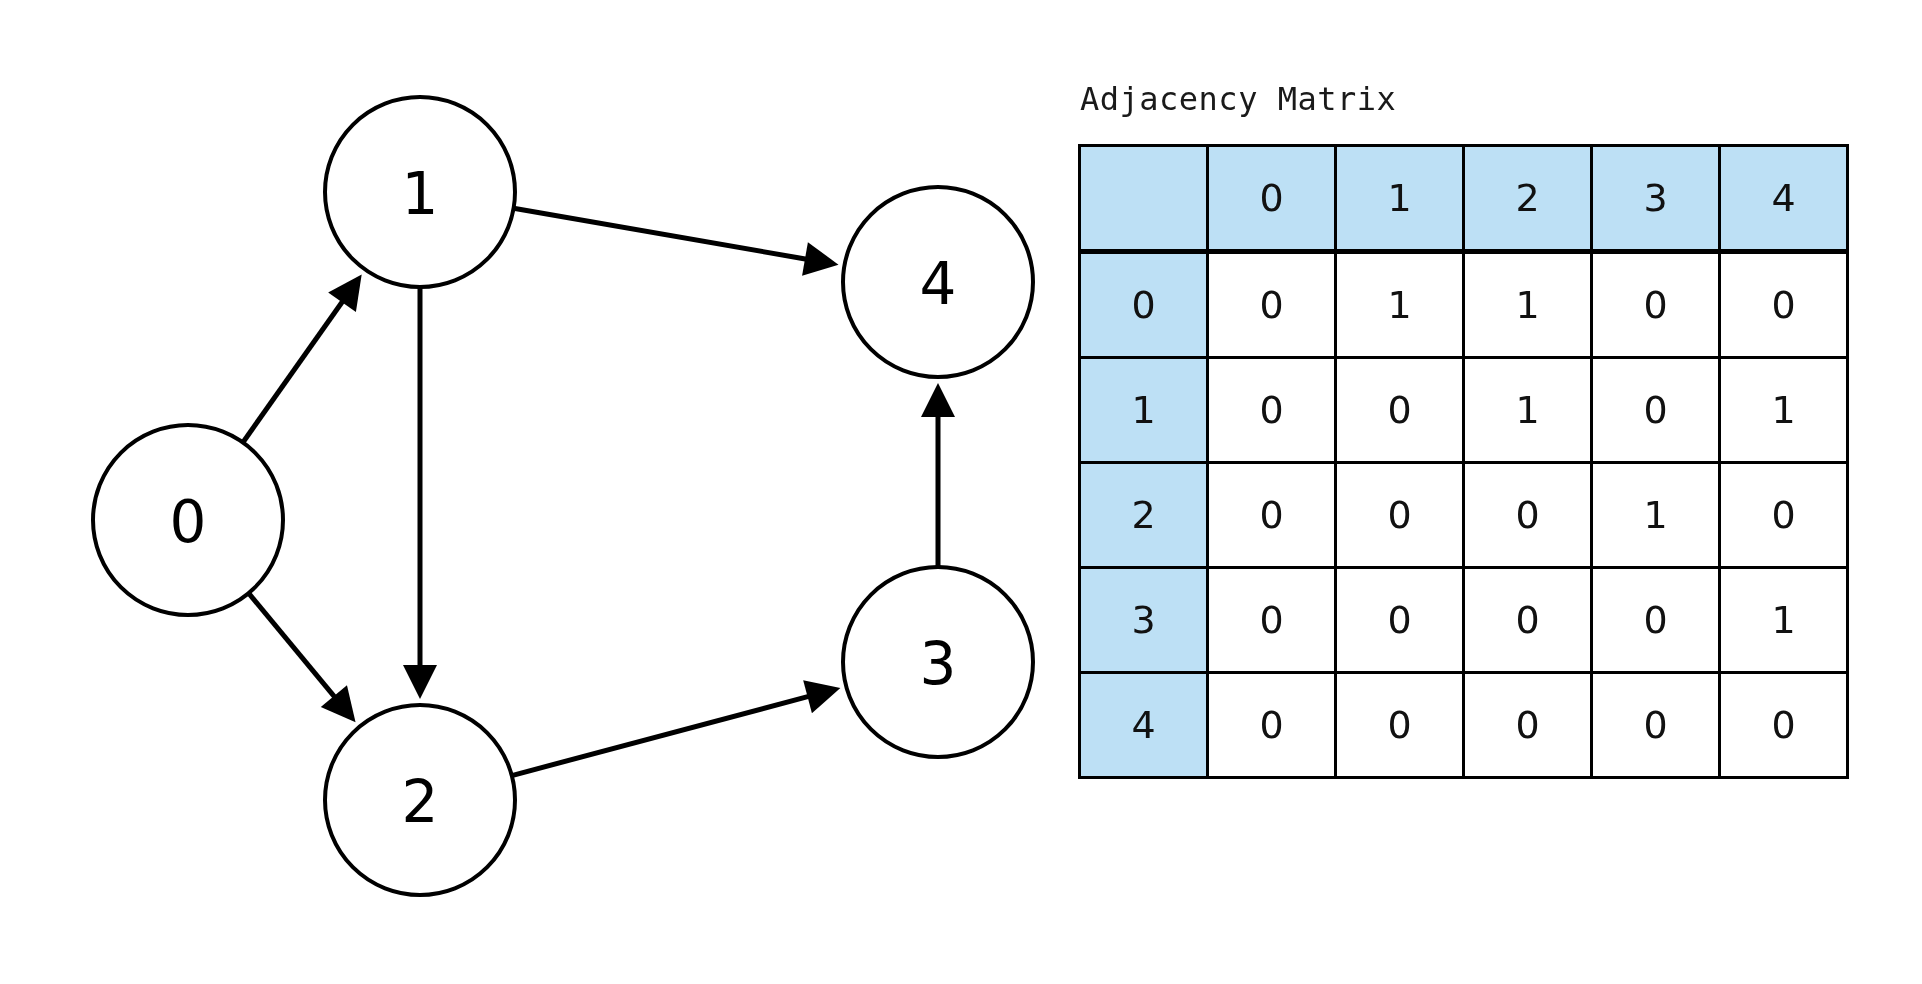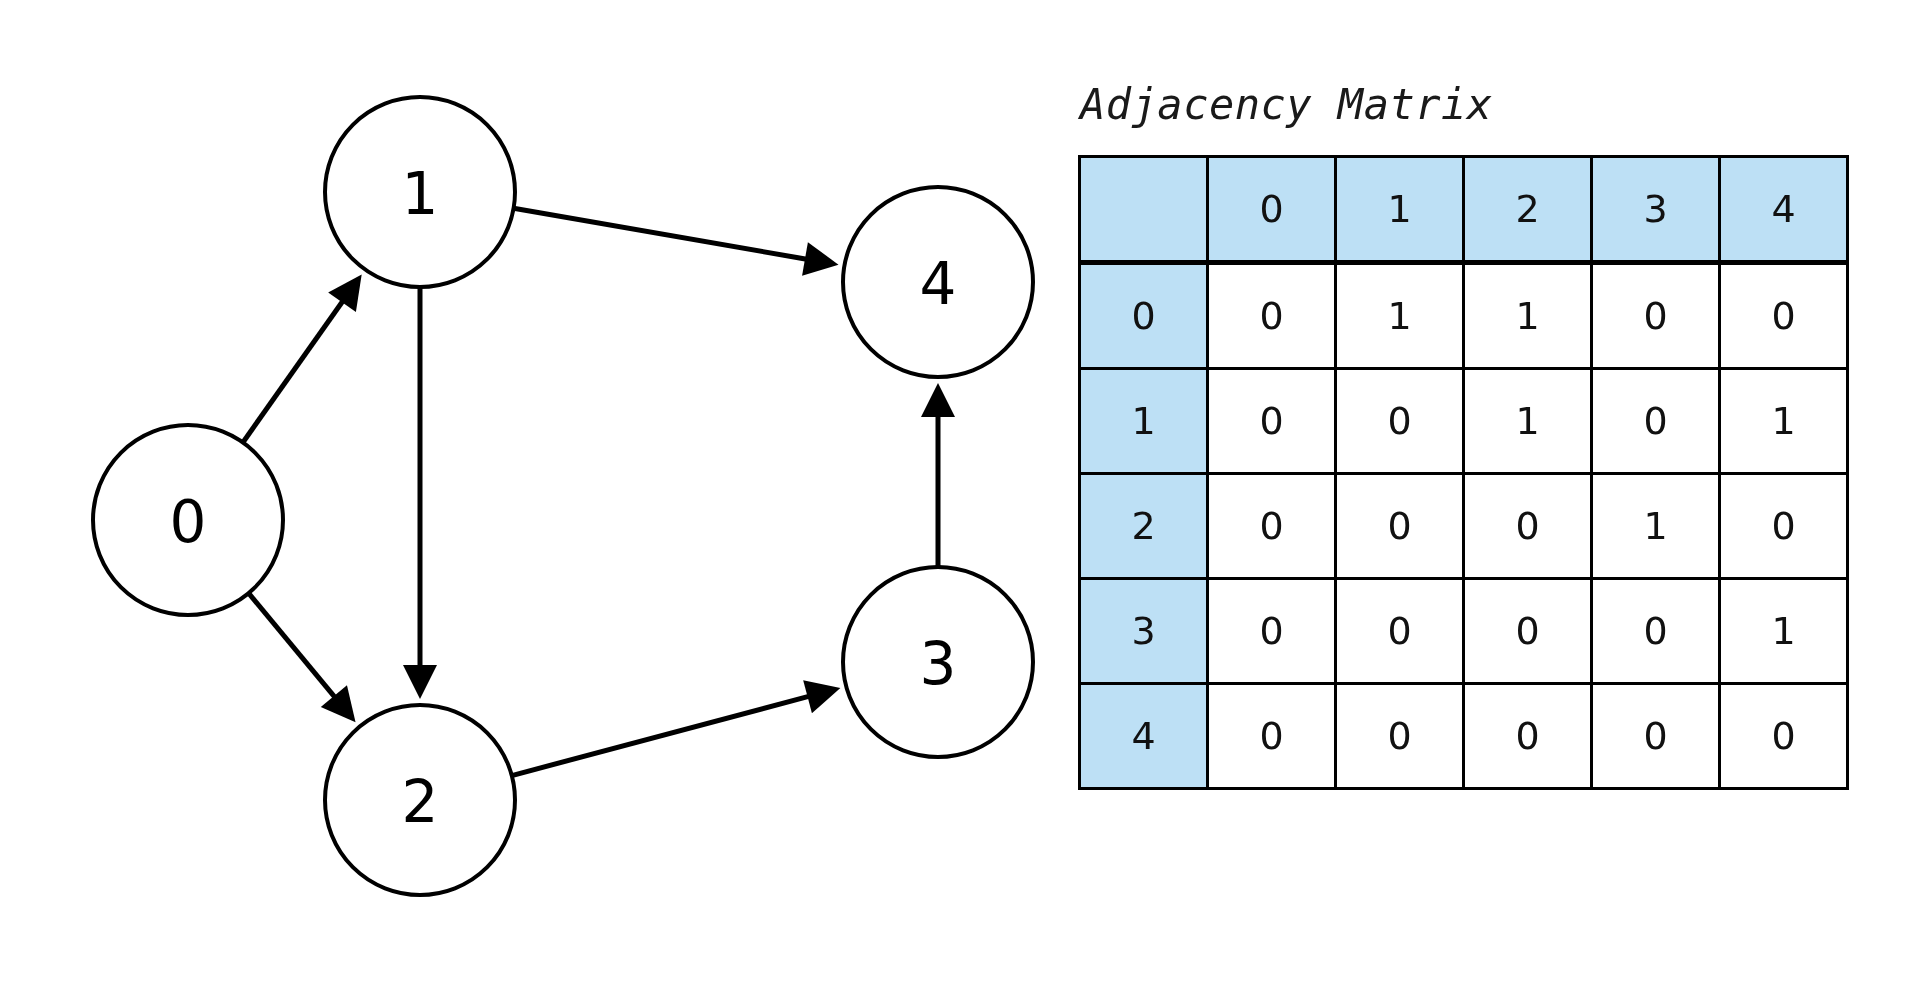--- a/index.html
+++ b/index.html
@@ -60,26 +60,25 @@
 
   
   #matrix-panel {
     position: absolute;
     left: 1078px;
     top: 80px;
     width: 760px;
   }
   #matrix-title {
     font-family: "DejaVu Sans Mono", monospace;
-    font-size: 42px;
+    font-size: 32px;
     color: #1a1a1a;
     letter-spacing: 0.5px;
     margin: 0 0 26px 2px;
     white-space: pre;
-    font-style: italic;
   }
   #matrix-table {
     border-collapse: collapse;
     table-layout: fixed;
     width: 752px;
     background: #ffffff;
   }
   #matrix-table td,
   #matrix-table th {
     border: 3px solid #000000;

